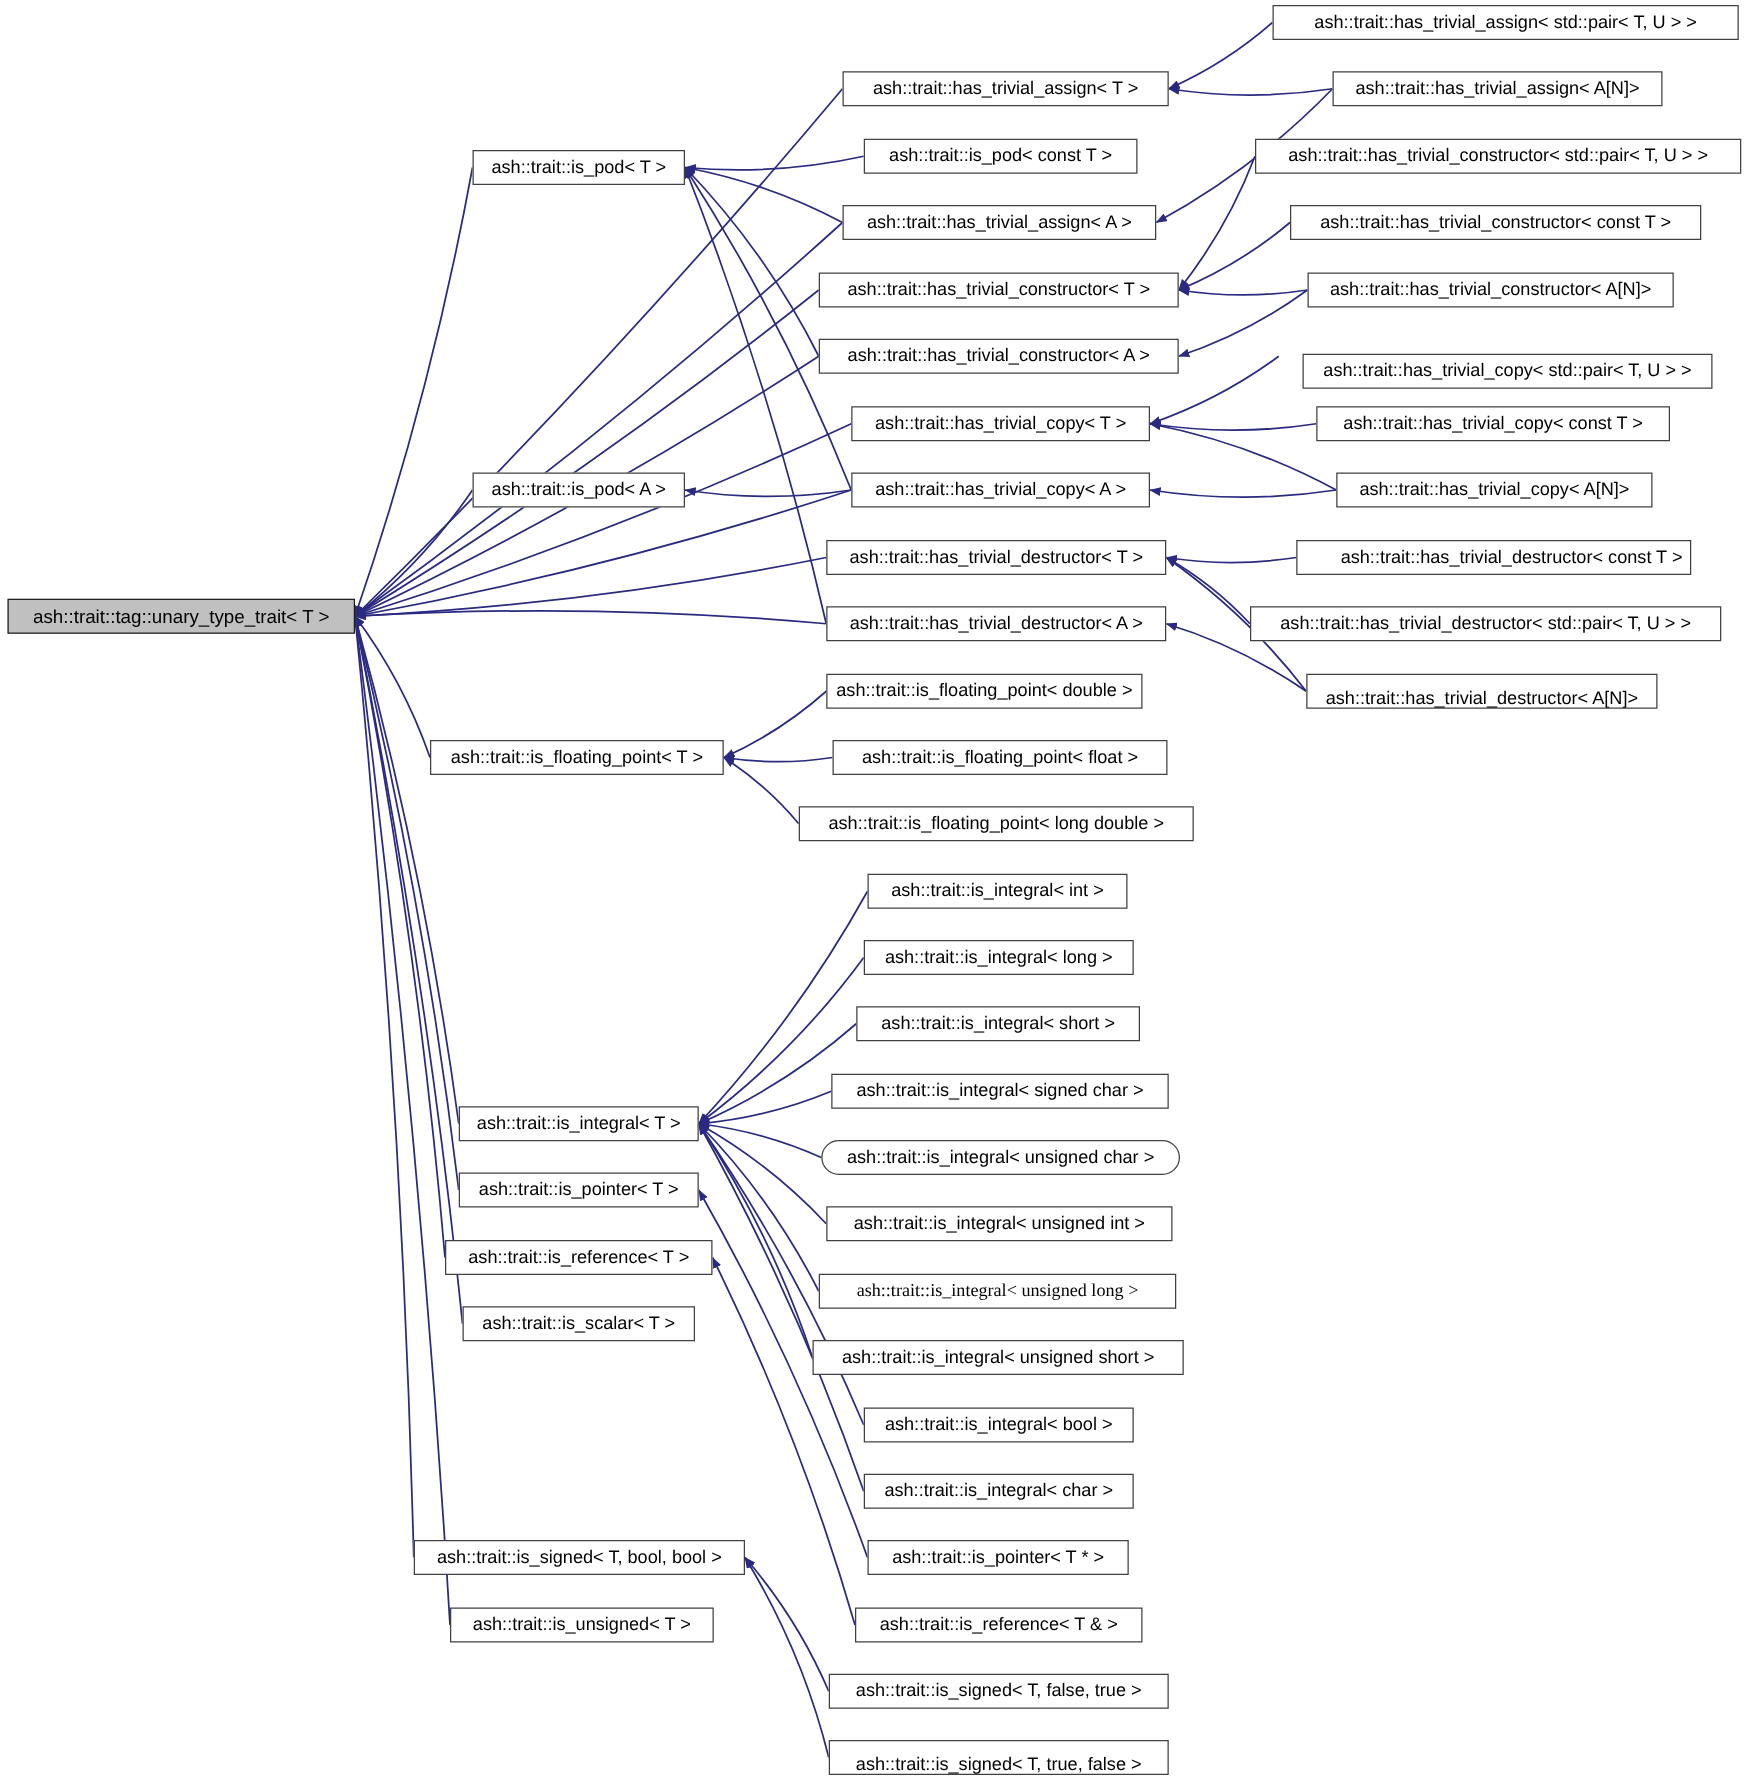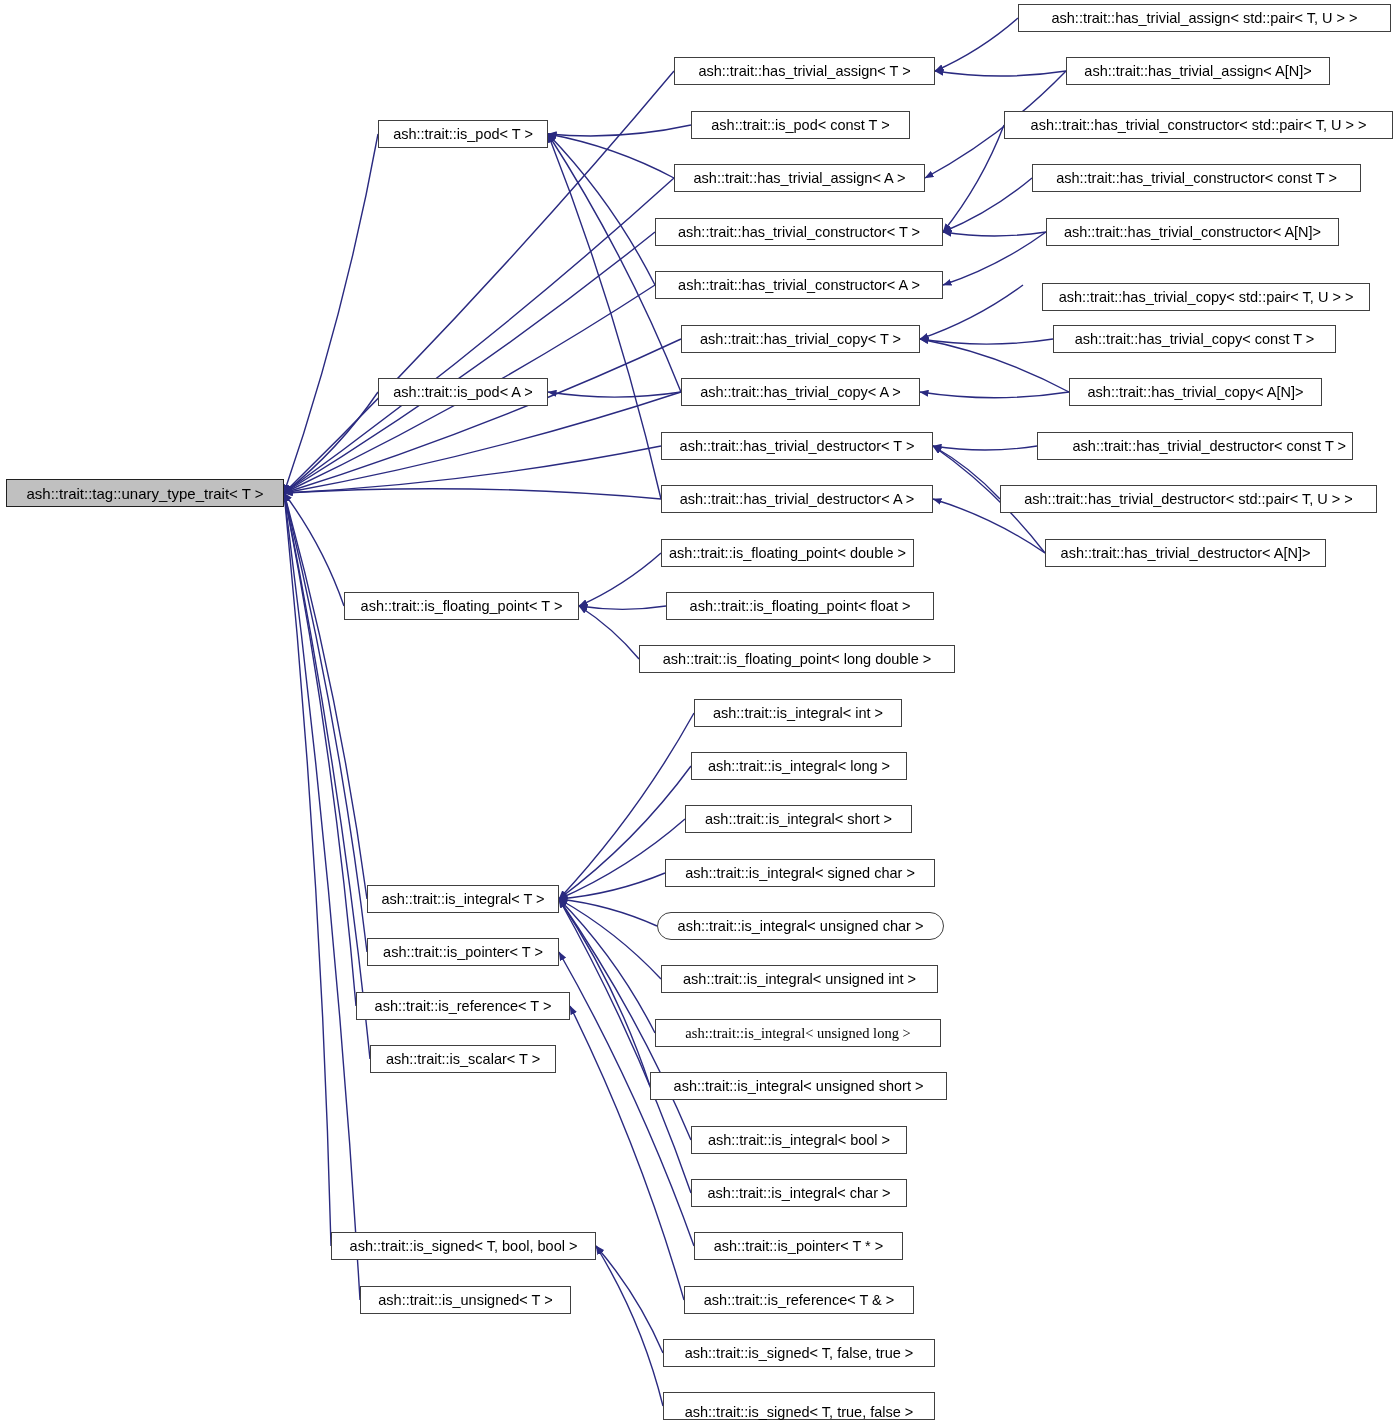--- a/index.html
+++ b/index.html
@@ -159,21 +159,21 @@
       </div>
       <div class="node" style="left: 661px; top: 485px; width: 272px;">
         <span>ash::trait::has_trivial_destructor&lt; A &gt;</span>
       </div>
       <div class="node" style="left: 1000px; top: 485px; width: 377px;">
         <span>ash::trait::has_trivial_destructor&lt; std::pair&lt; T, U &gt; &gt;</span>
       </div>
       <div class="node" style="left: 661px; top: 539px; width: 253px;">
         <span>ash::trait::is_floating_point&lt; double &gt;</span>
       </div>
-      <div class="node" style="left: 1045px; top: 539px; width: 281px;">
+      <div class="node" style="left: 1045px; top: 539px; width: 281px; align-items: flex-end;">
         <span>ash::trait::has_trivial_destructor&lt; A[N]&gt;</span>
       </div>
       <div class="node" style="left: 344px; top: 592px; width: 235px;">
         <span>ash::trait::is_floating_point&lt; T &gt;</span>
       </div>
       <div class="node" style="left: 666px; top: 592px; width: 268px;">
         <span>ash::trait::is_floating_point&lt; float &gt;</span>
       </div>
       <div class="node" style="left: 639px; top: 645px; width: 316px;">
         <span>ash::trait::is_floating_point&lt; long double &gt;</span>

